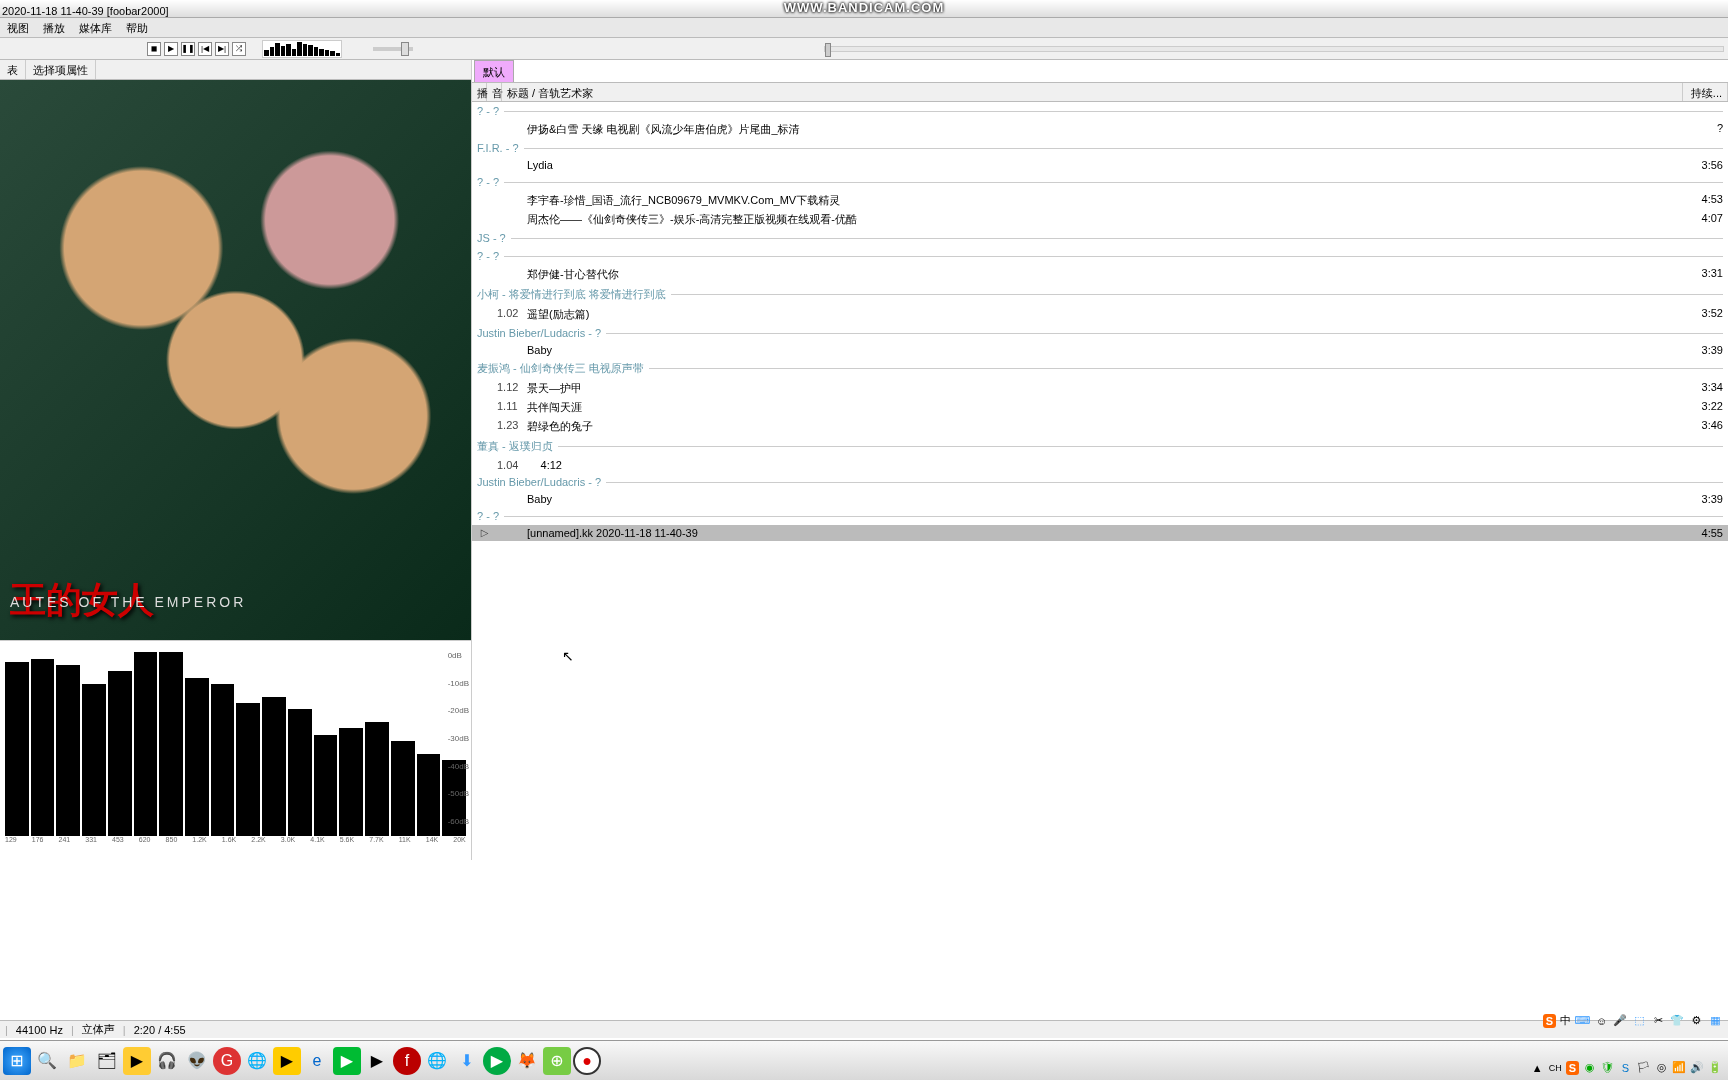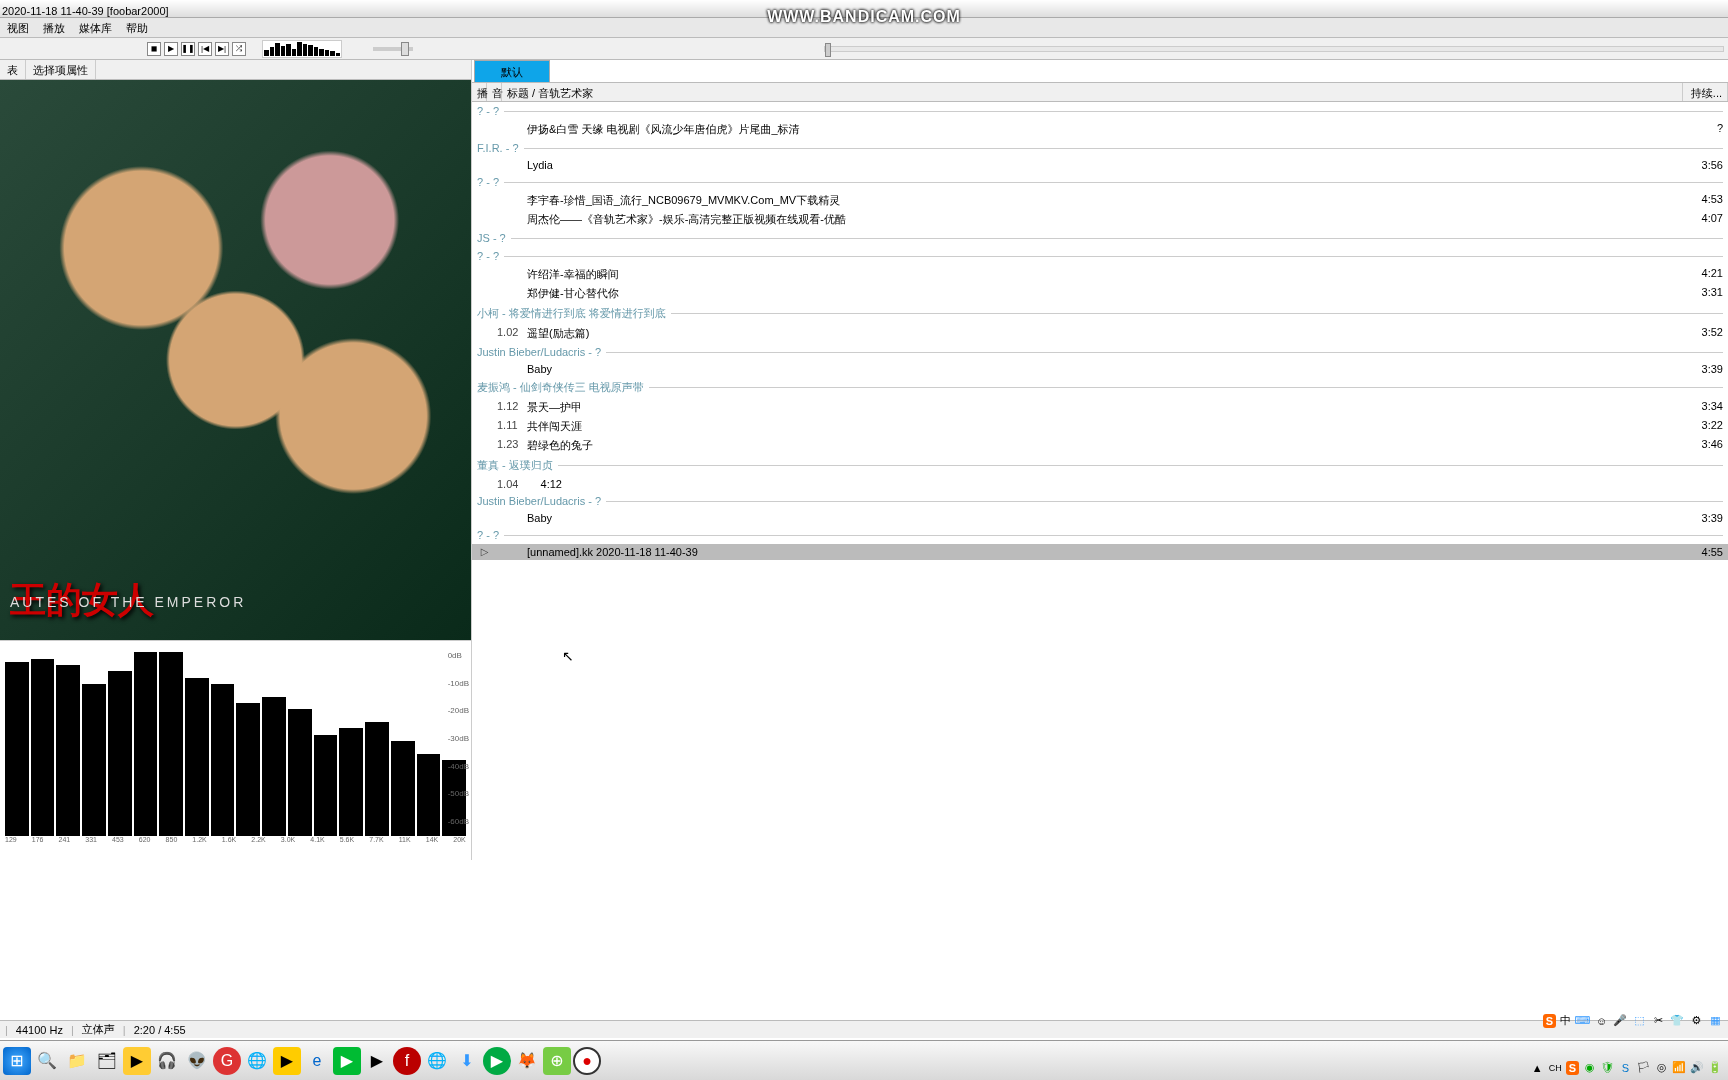--- a/index.html
+++ b/index.html
@@ -1,18 +1,18 @@
 <!DOCTYPE html>
 <html><head>
 <meta charset="utf-8">
 <style>
 *{margin:0;padding:0;box-sizing:border-box;font-family:'Microsoft YaHei',SimSun,sans-serif}
 body{background:#fff;height:1080px;width:1728px;overflow:hidden;position:relative}
 .titlebar{height:18px;background:linear-gradient(#fff,#ddd);font-size:11px;padding-left:2px;display:flex;align-items:flex-end;border-bottom:1px solid #aaa}
-.bandicam{position:absolute;top:8px;left:50%;transform:translateX(-50%);font-weight:bold;color:#fff;text-shadow:0 0 3px #000,0 0 3px #000;font-size:16px;letter-spacing:1px}
+.bandicam{position:absolute;top:0;left:50%;transform:translateX(-50%);font-weight:bold;color:#fff;text-shadow:0 0 3px #000,0 0 3px #000;font-size:13px;letter-spacing:1px}
 .menubar{height:20px;background:#e8e8e8;display:flex;font-size:11px;border-bottom:1px solid #bbb}
 .menu-item{padding:3px 7px;cursor:pointer}
 .toolbar{height:22px;background:#f0f0f0;display:flex;align-items:center;padding:0 4px;border-bottom:1px solid #bbb;gap:3px}
 .tool-btn{width:14px;height:14px;border:1px solid #888;background:#fff;font-size:8px;display:flex;align-items:center;justify-content:center;cursor:pointer}
 .visualizer{width:80px;height:18px;background:#fff;border:1px solid #ccc;display:flex;align-items:flex-end;gap:1px;padding:1px}
 .vbar{flex:1;background:#000}
 .slider-track{width:40px;height:4px;background:#ccc;position:relative;margin:0 5px}
 .slider-knob{width:8px;height:14px;background:#ddd;border:1px solid #888;position:absolute;top:-5px}
 .content{display:flex;height:800px}
 .left-panel{width:472px;border-right:1px solid #ccc;display:flex;flex-direction:column}
@@ -25,21 +25,21 @@
 .tabs{height:20px;background:#f0f0f0;display:flex;font-size:11px;border-top:1px solid #bbb}
 .tab{padding:3px 10px;border:1px solid #aaa;border-bottom:none;background:#fff;cursor:pointer}
 .tab.inactive{background:#e0e0e0}
 .spectrum{height:220px;background:#fff;position:relative;border-top:1px solid #ccc}
 .spec-bars{display:flex;align-items:flex-end;height:195px;padding:5px 5px 0 5px;gap:2px}
 .spec-bar{flex:1;background:#000}
 .spec-labels-y{position:absolute;right:2px;top:0;font-size:8px;color:#666;height:195px;display:flex;flex-direction:column;justify-content:space-between;padding:10px 0}
 .spec-labels-x{display:flex;font-size:7px;color:#666;padding:0 5px;justify-content:space-between}
 .right-panel{flex:1;display:flex;flex-direction:column}
 .pl-tabs{height:22px;display:flex;font-size:11px;padding-left:2px}
-.pl-tab{padding:4px 26px;border:1px solid #aaa;background:#0ea5e9;border-bottom:none}
+.pl-tab{padding:4px 8px;border:1px solid #aaa;background:#f0abfc;border-bottom:none}
 .pl-header{height:20px;background:#f0f0f0;display:flex;font-size:11px;border-top:1px solid #bbb;border-bottom:1px solid #bbb}
 .pl-col{padding:3px 5px;border-right:1px solid #ccc}
 .pl-col-idx{width:15px}
 .pl-col-tn{width:15px}
 .pl-col-title{flex:1}
 .pl-col-dur{width:45px;text-align:right}
 .playlist{flex:1;overflow-y:auto;font-size:11px}
 .group-header{color:#69a;padding:3px 5px;display:flex;align-items:center;gap:5px}
 .group-header hr{flex:1;border:none;border-top:1px solid #ccc}
 .track-row{display:flex;padding:2px 0;cursor:pointer}
@@ -209,36 +209,30 @@
         </div>
         <div class="track-row">
           <div class="track-icon"></div>
           <div class="track-num"></div>
           <div class="track-title">李宇春-珍惜_国语_流行_NCB09679_MVMKV.Com_MV下载精灵</div>
           <div class="track-dur">4:53</div>
         </div>
         <div class="track-row">
           <div class="track-icon"></div>
           <div class="track-num"></div>
-          <div class="track-title">周杰伦——《音轨艺术家》-娱乐-高清完整正版视频在线观看-优酷</div>
+          <div class="track-title">周杰伦——《仙剑奇侠传三》-娱乐-高清完整正版视频在线观看-优酷</div>
           <div class="track-dur">4:07</div>
         </div>
         <div class="group-header">
           <span>JS - ?</span>
           <hr>
         </div>
         <div class="group-header">
           <span>? - ?</span>
           <hr>
-        </div>
-        <div class="track-row">
-          <div class="track-icon"></div>
-          <div class="track-num"></div>
-          <div class="track-title">许绍洋-幸福的瞬间</div>
-          <div class="track-dur">4:21</div>
         </div>
         <div class="track-row">
           <div class="track-icon"></div>
           <div class="track-num"></div>
           <div class="track-title">郑伊健-甘心替代你</div>
           <div class="track-dur">3:31</div>
         </div>
         <div class="group-header">
           <span>小柯 - 将爱情进行到底 将爱情进行到底</span>
           <hr>

